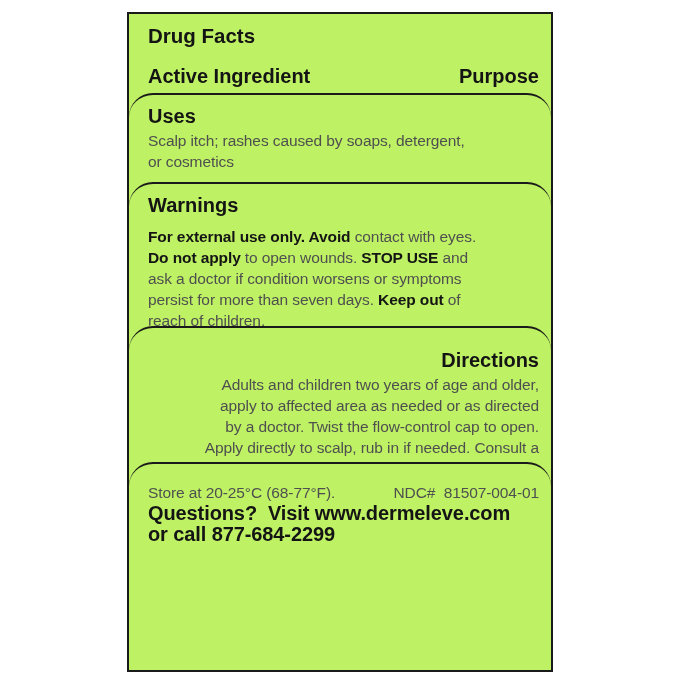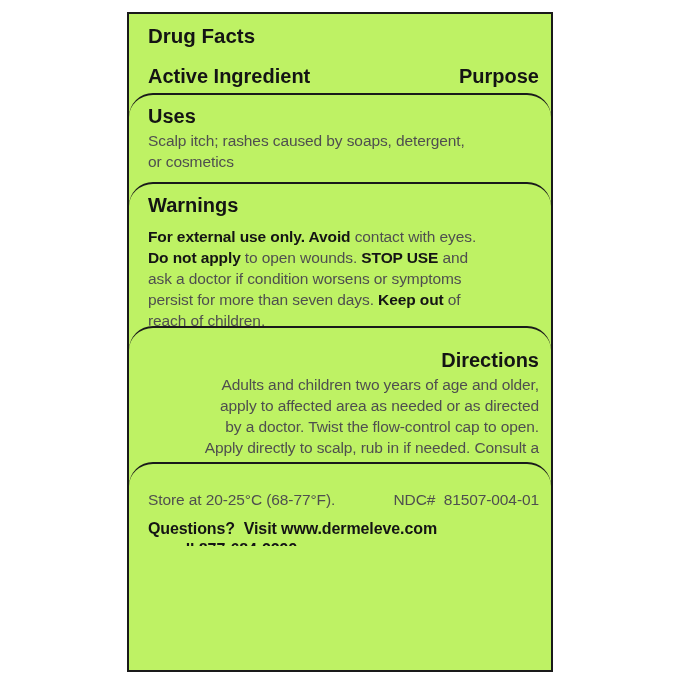--- a/index.html
+++ b/index.html
@@ -19,38 +19,38 @@
     box-sizing:border-box;border:2px solid var(--border);
     background:#bef264;
   }
   .s{box-sizing:border-box;padding:10px 12px 0 19px;overflow:hidden;}
   .s + .s{border-top:2px solid var(--border);border-radius:24px;}
   .s1{height:79px;padding-top:10px;}
   .s2{height:89px;}
   .s3{height:144px;}
   .s4{height:136px;padding-top:21px;text-align:right;}
   .s5{height:116px;padding-top:11px;}
-  .s6{height:84px;padding-top:25px;}
+  .s6{height:84px;padding-top:18px;}
 
   .title{font-size:20.5px;line-height:23px;font-weight:bold;color:var(--ink);}
   .h2{font-size:20px;line-height:23px;font-weight:bold;color:var(--ink);}
   .heads{display:flex;justify-content:space-between;align-items:baseline;margin-top:18px;}
   .body{font-size:15.5px;line-height:21px;color:var(--body);letter-spacing:-0.1px;}
   .pre{white-space:pre-wrap;}
   .bi{font-weight:bold;color:var(--ink);margin-top:36px;}
   .ing{display:flex;align-items:baseline;margin-top:0;}
   .leader{flex:1;overflow:hidden;white-space:nowrap;color:var(--body);
           font-size:15.5px;line-height:21px;margin:0 3px;}
   .leader::after{content:". . . . . . . . . . . . . . . . . . . . . . . . .";letter-spacing:1px;}
   .s2 .body,.s5 .body{margin-top:2px;}
   .s3 .body{margin-top:9px;}
   .s4 .body{margin-top:2px;}
   .store{display:flex;justify-content:space-between;align-items:baseline;}
-  .questions{font-size:16px;line-height:21px;font-weight:bold;color:var(--ink);
-             margin-top:8px;letter-spacing:-0.1px;}
+  .questions{font-size:20px;line-height:21px;font-weight:bold;color:var(--ink);
+             margin-top:0;letter-spacing:-0.1px;}
 </style>
 </head>
 <body>
 
 <div class="label">
 
   <section class="s s1">
     <div class="title">Drug Facts</div>
     <div class="heads">
       <span class="h2">Active Ingredient</span>

